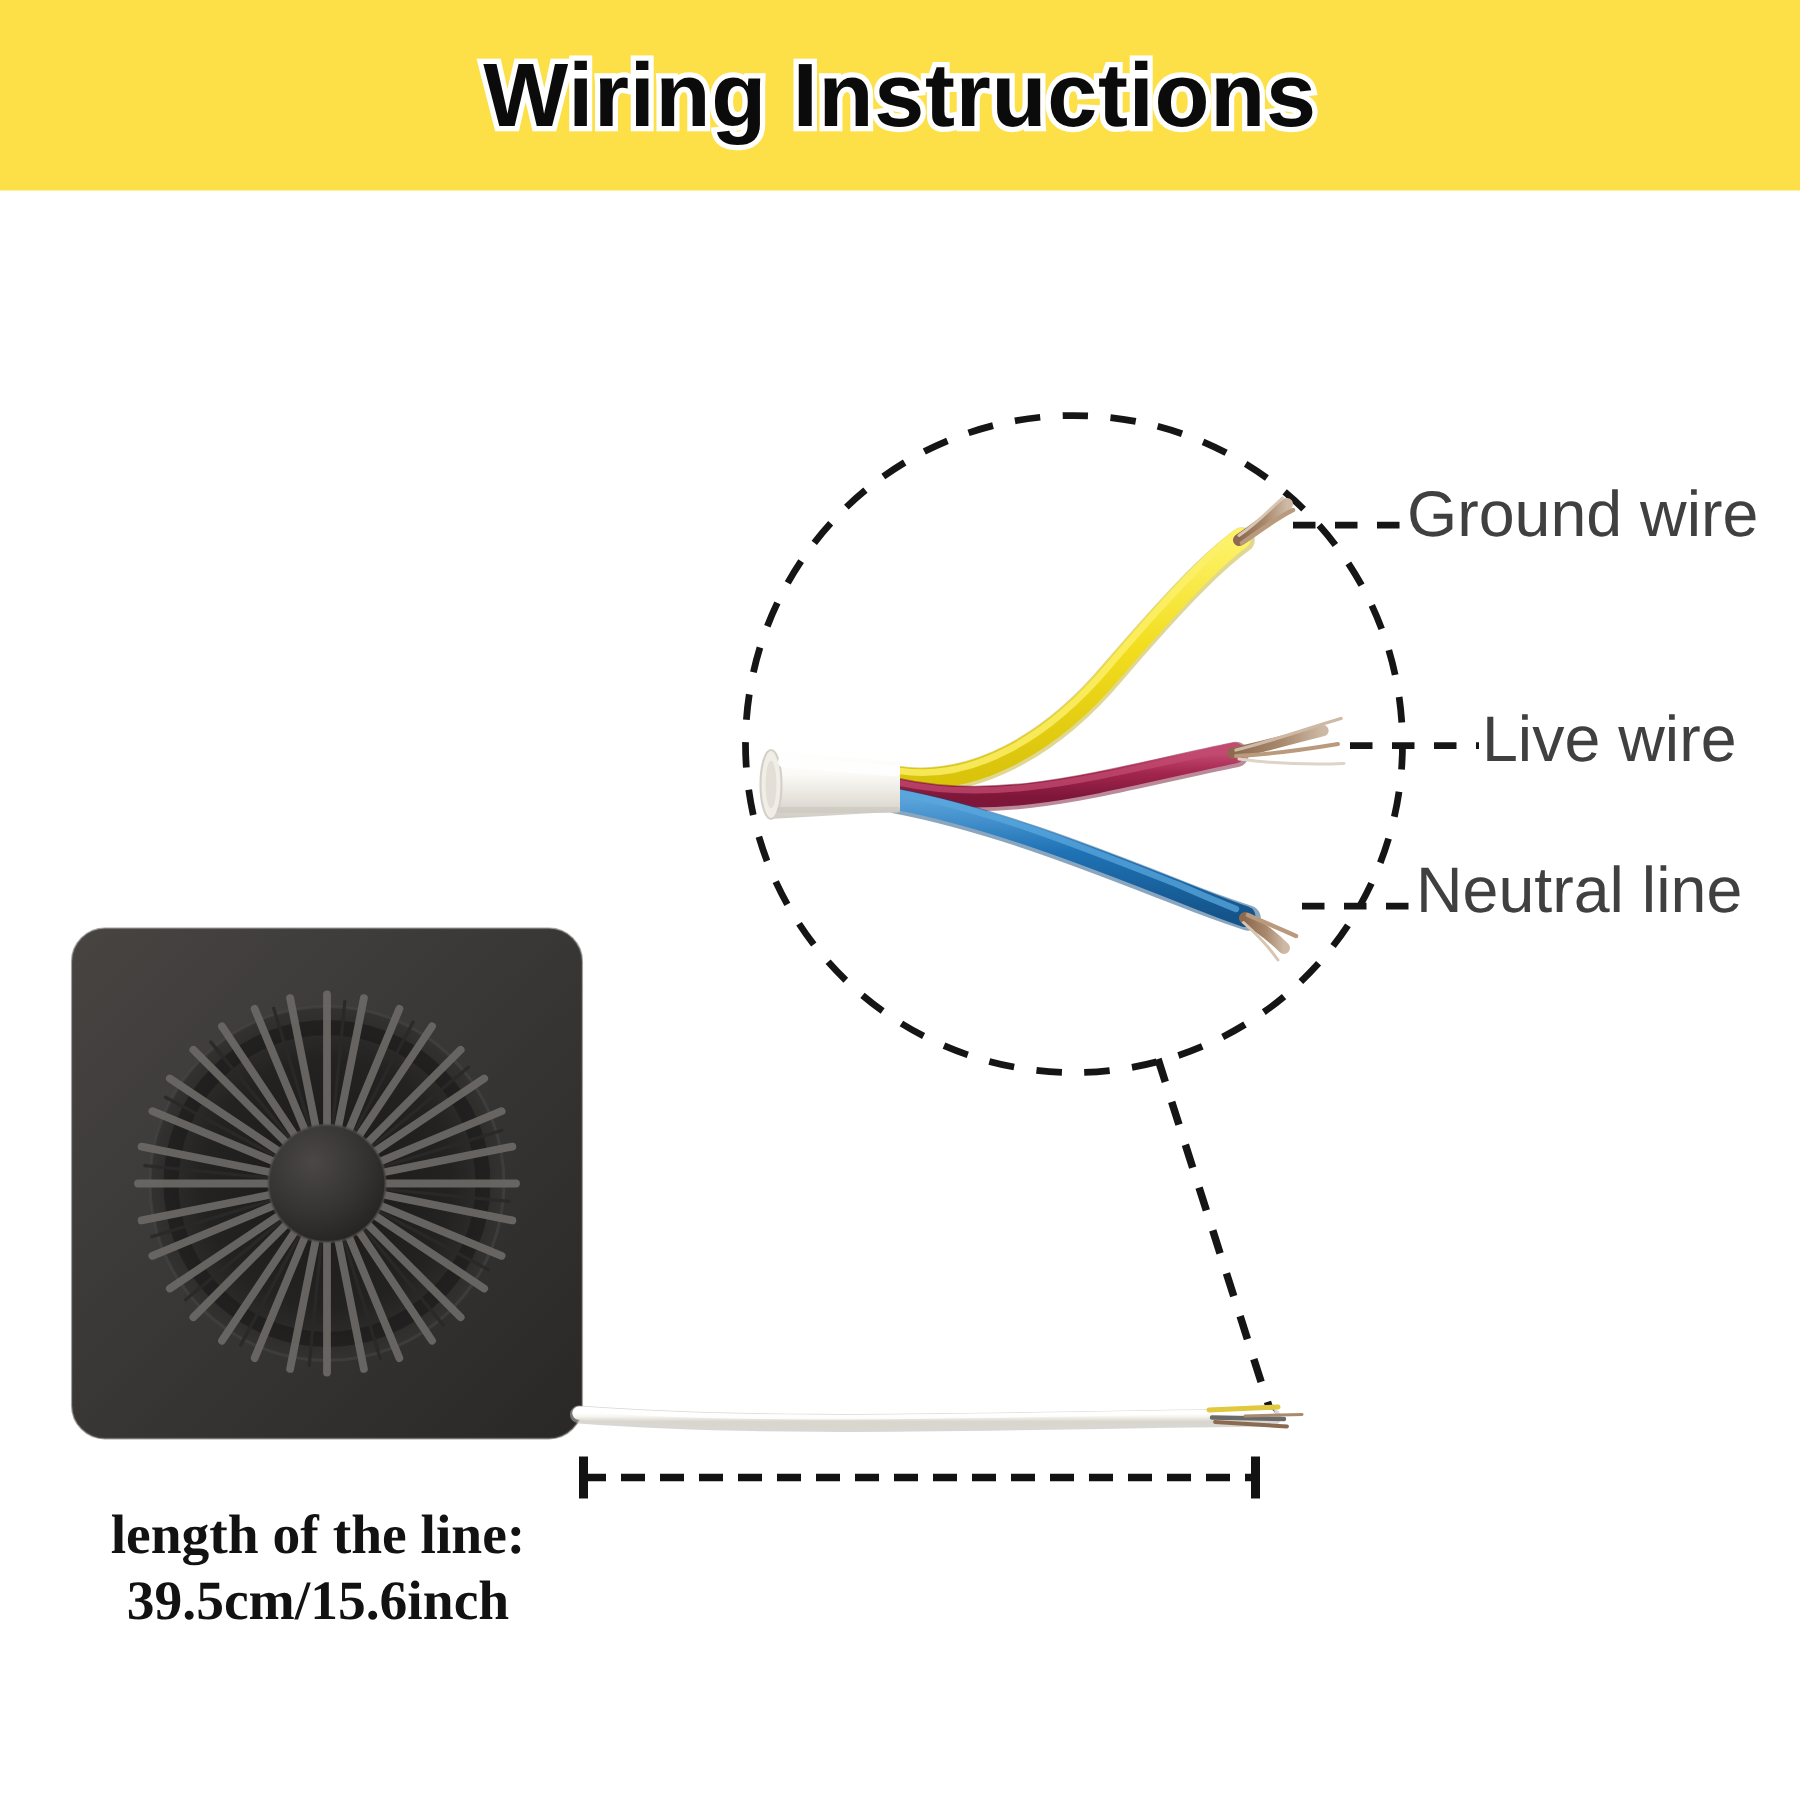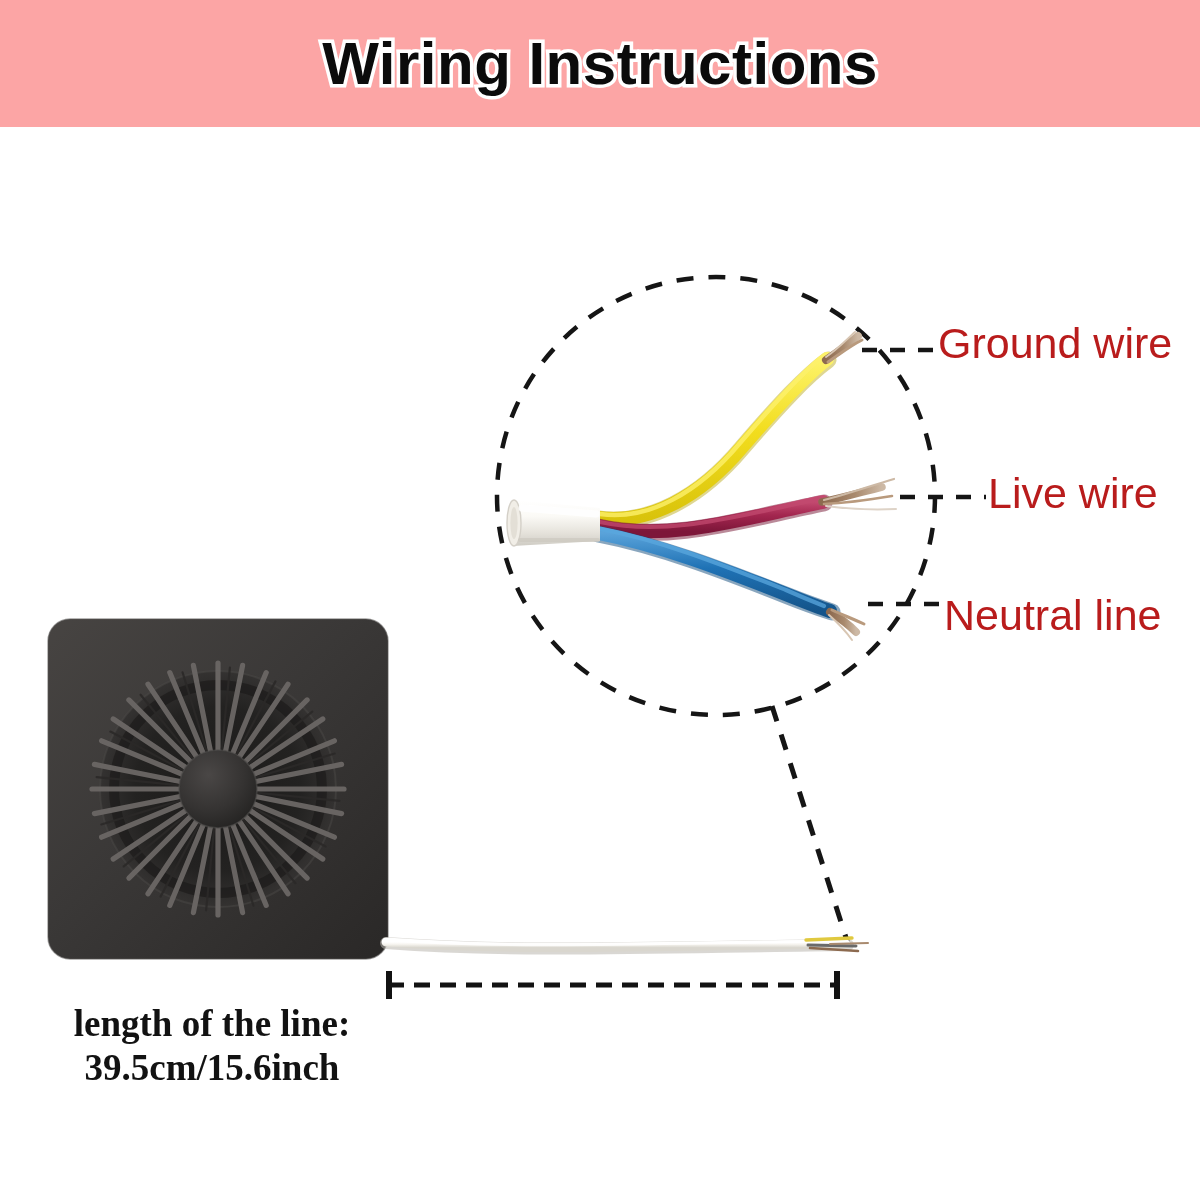--- a/index.html
+++ b/index.html
@@ -8,21 +8,21 @@
     background:#ffffff;
     font-family:"Liberation Sans", sans-serif;
     overflow:hidden;
     position:relative;
   }
   #stage{position:absolute;left:0;top:0;width:1200px;height:1200px;}
 
   
   .banner{
     position:absolute;left:0;top:0;width:1200px;height:127px;
-    background:#fca5a5;
+    background:#fde047;
     display:flex;align-items:center;justify-content:center;
   }
   .banner-title{
     font-family:"Liberation Sans", sans-serif;
     font-size:60px;
     font-weight:bold;
     color:#0b0b0b;
     letter-spacing:0.5px;
     white-space:nowrap;
     -webkit-text-stroke:7px #ffffff;
@@ -32,27 +32,27 @@
   }
 
   
   svg.canvas{position:absolute;left:0;top:0;width:1200px;height:1200px;}
 
   
   .lbl{
     position:absolute;
     font-family:"Liberation Sans", sans-serif;
     font-size:43px;
-    color:#b91c1c;
+    color:#404040;
     white-space:nowrap;
     line-height:1;
   }
   #lbl-ground{left:938px;top:322px;}
   #lbl-live{left:988px;top:472px;}
-  #lbl-neutral{left:944px;top:594px;}
+  #lbl-neutral{left:944px;top:573px;}
 
   .dimtext{
     position:absolute;
     left:0;width:1200px;
     text-align:center;
     font-family:"Liberation Serif", serif;
     font-weight:bold;
     font-size:37px;
     color:#121212;
     white-space:nowrap;

